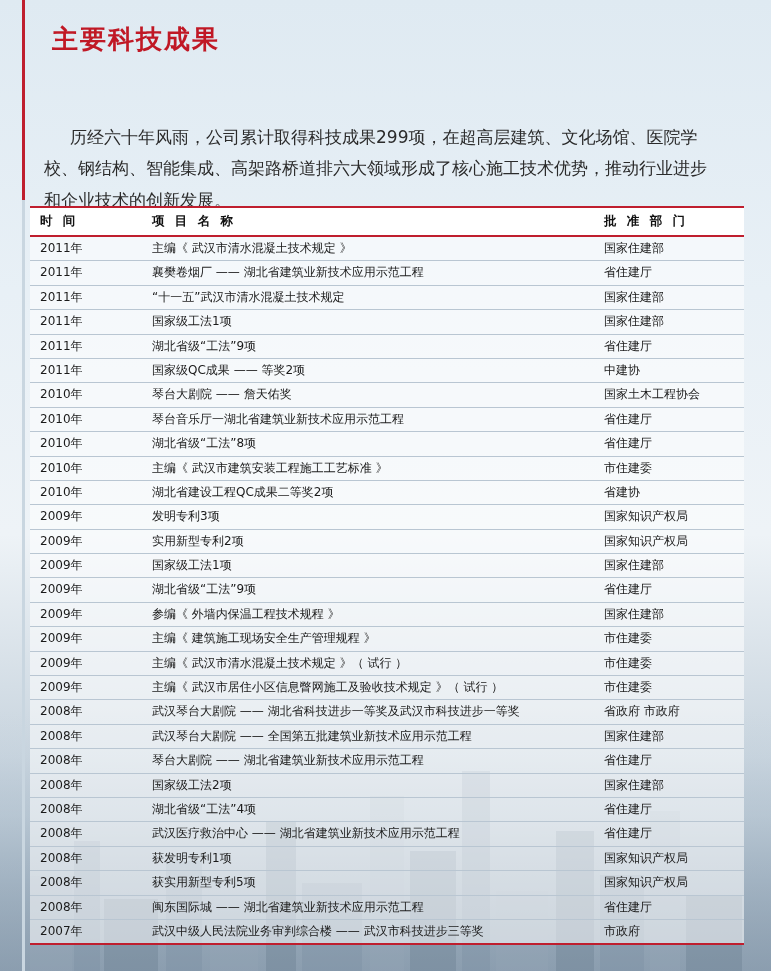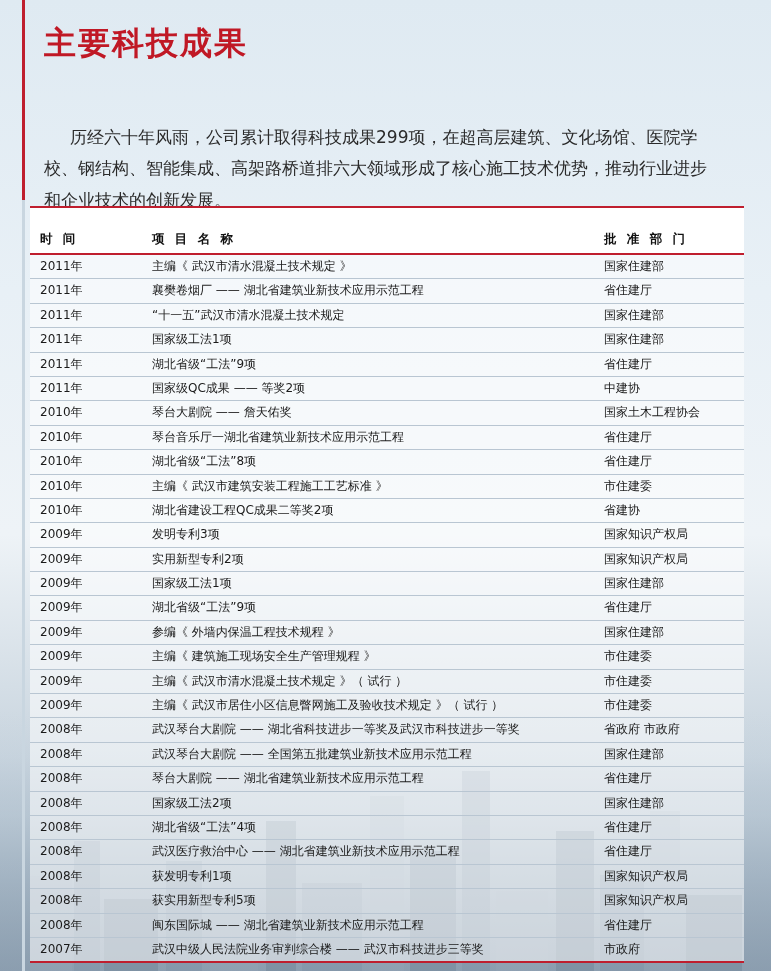--- a/index.html
+++ b/index.html
@@ -57,26 +57,26 @@
   }
 
   .header {
     position: absolute;
     left: 44px;
     top: 24px;
     width: 700px;
   }
   .title-cn {
     font-family: "DejaVu Sans", sans-serif;
-    font-size: 32px;
+    font-size: 26px;
     font-weight: bold;
     color: #c01825;
     letter-spacing: 2px;
     line-height: 1.2;
-    margin: 0 0 2px 0;
+    margin: 0 0 2px 8px;
   }
   .title-en {
     font-family: "Liberation Serif", serif;
     font-size: 31px;
     font-weight: bold;
     color: #c01825;
     letter-spacing: 0.5px;
     line-height: 1.2;
     margin: 0;
   }
@@ -106,21 +106,21 @@
     font-size: 12px;
     color: #1a1a1a;
     table-layout: fixed;
   }
   table.ach thead th {
     background: #ffffff;
     font-weight: bold;
     font-size: 12.5px;
     letter-spacing: 3px;
     text-align: left;
-    padding: 23px 6px 5px 10px;
+    padding: 5px 6px 5px 10px;
     border-top: 2px solid #bf1e2e;
     border-bottom: 2px solid #bf1e2e;
     color: #111;
     white-space: nowrap;
   }
   table.ach tbody td {
     padding: 3px 6px 3px 10px;
     border-bottom: 1px solid #b9c6d2;
     background: rgba(255,255,255,0.55);
     white-space: nowrap;

